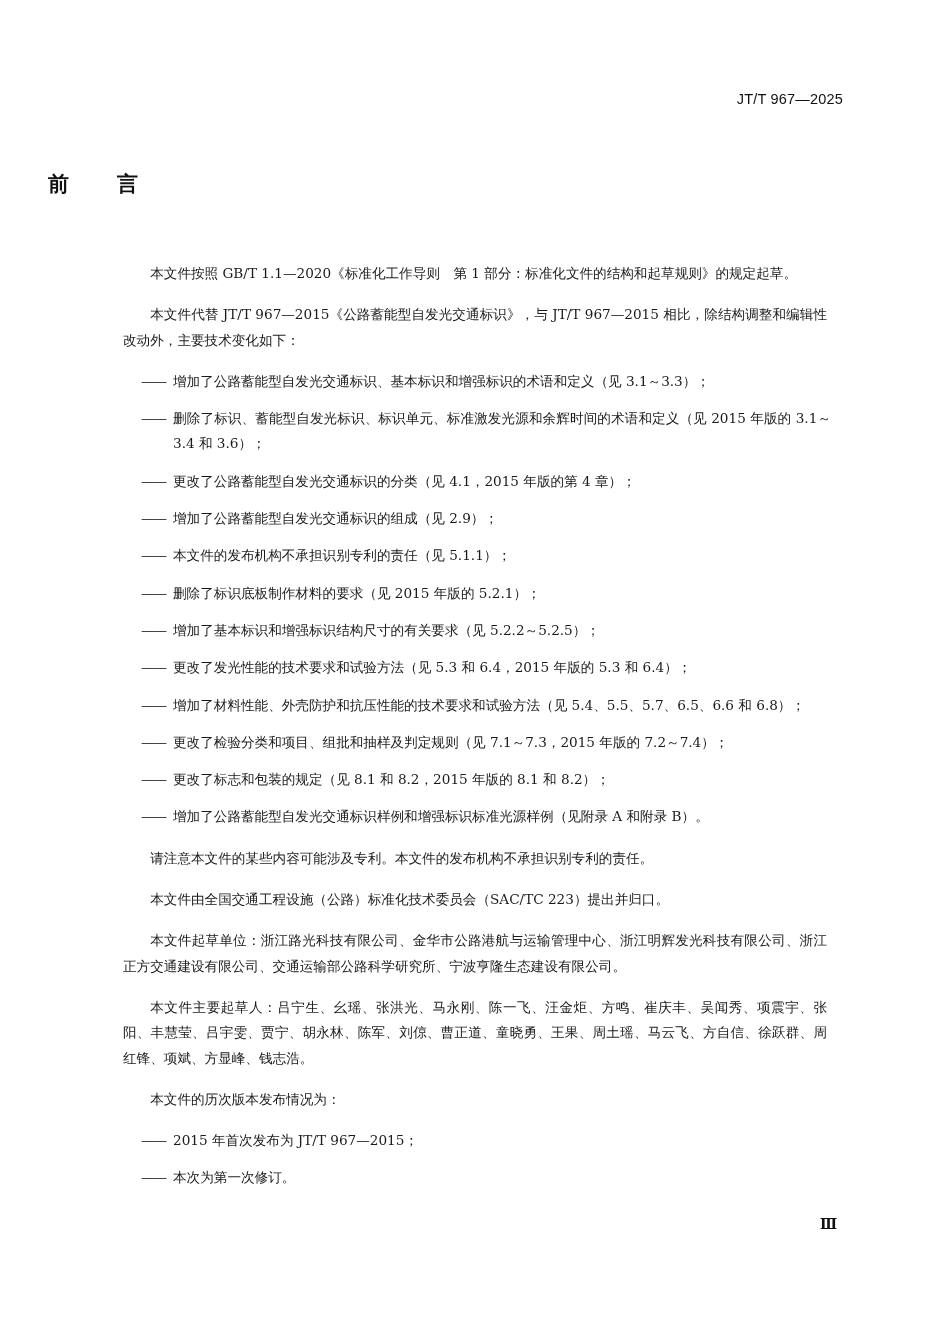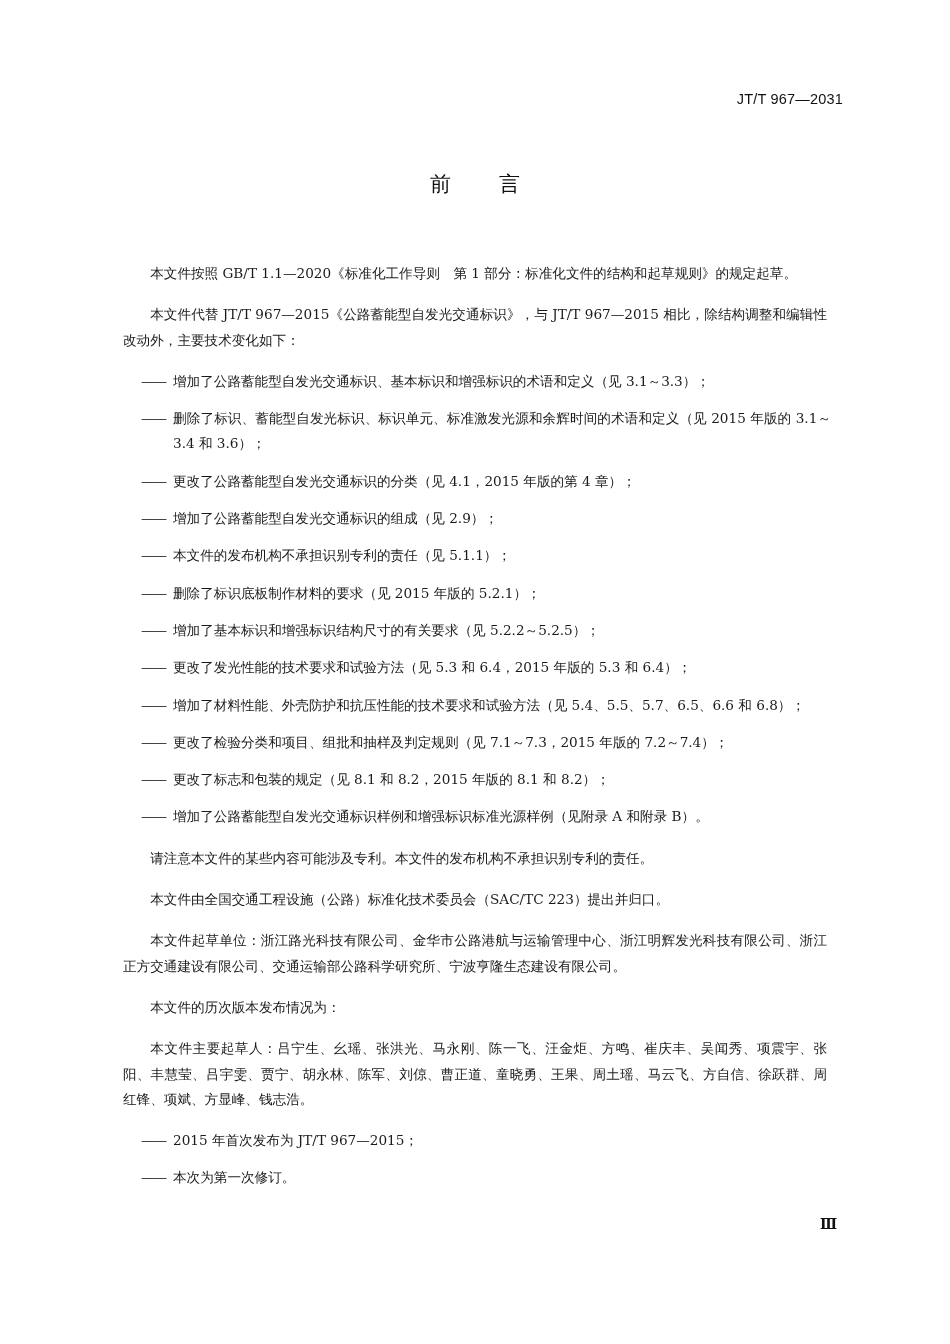--- a/index.html
+++ b/index.html
@@ -28,24 +28,23 @@
       font-family: "Liberation Sans", "DejaVu Sans", sans-serif;
       font-size: 14.5px;
       letter-spacing: 0.2px;
       color: #111;
     }
     .title {
       position: absolute;
       top: 170px;
       left: 0;
       width: 950px;
-      text-align: center;
       font-family: "DejaVu Sans", "Liberation Sans", sans-serif;
       font-size: 21px;
-      font-weight: normal;
+      font-weight: bold;
       letter-spacing: 48px;
       text-indent: 48px;
       color: #111;
     }
     .content {
       position: absolute;
       left: 107px;
       top: 245px;
       width: 736px;
       font-size: 13.6px;
@@ -76,21 +75,21 @@
       font-size: 14px;
       font-weight: bold;
       color: #111;
     }
   </style>
 </head>
 <body>
 
 <div class="page">
 
-  <div class="doc-code">JT/T 967—2031</div>
+  <div class="doc-code">JT/T 967—2025</div>
 
   <div class="title">前言</div>
 
   <div class="content">
     <p class="para">本文件按照 GB/T 1.1—2020《标准化工作导则　第 1 部分：标准化文件的结构和起草规则》的规定起草。</p>
     <p class="para">本文件代替 JT/T 967—2015《公路蓄能型自发光交通标识》，与 JT/T 967—2015 相比，除结构调整和编辑性改动外，主要技术变化如下：</p>
 
     <div>
       <p class="dash-wrap"><span class="mark">——</span><span>增加了公路蓄能型自发光交通标识、基本标识和增强标识的术语和定义（见 3.1～3.3）；</span></p>
       <p class="dash-wrap"><span class="mark">——</span><span>删除了标识、蓄能型自发光标识、标识单元、标准激发光源和余辉时间的术语和定义（见 2015 年版的 3.1～3.4 和 3.6）；</span></p>
@@ -102,22 +101,22 @@
       <p class="dash-wrap"><span class="mark">——</span><span>更改了发光性能的技术要求和试验方法（见 5.3 和 6.4，2015 年版的 5.3 和 6.4）；</span></p>
       <p class="dash-wrap"><span class="mark">——</span><span>增加了材料性能、外壳防护和抗压性能的技术要求和试验方法（见 5.4、5.5、5.7、6.5、6.6 和 6.8）；</span></p>
       <p class="dash-wrap"><span class="mark">——</span><span>更改了检验分类和项目、组批和抽样及判定规则（见 7.1～7.3，2015 年版的 7.2～7.4）；</span></p>
       <p class="dash-wrap"><span class="mark">——</span><span>更改了标志和包装的规定（见 8.1 和 8.2，2015 年版的 8.1 和 8.2）；</span></p>
       <p class="dash-wrap"><span class="mark">——</span><span>增加了公路蓄能型自发光交通标识样例和增强标识标准光源样例（见附录 A 和附录 B）。</span></p>
     </div>
 
     <p class="para">请注意本文件的某些内容可能涉及专利。本文件的发布机构不承担识别专利的责任。</p>
     <p class="para">本文件由全国交通工程设施（公路）标准化技术委员会（SAC/TC 223）提出并归口。</p>
     <p class="para">本文件起草单位：浙江路光科技有限公司、金华市公路港航与运输管理中心、浙江明辉发光科技有限公司、浙江正方交通建设有限公司、交通运输部公路科学研究所、宁波亨隆生态建设有限公司。</p>
+    <p class="para">本文件主要起草人：吕宁生、幺瑶、张洪光、马永刚、陈一飞、汪金炬、方鸣、崔庆丰、吴闻秀、项震宇、张阳、丰慧莹、吕宇雯、贾宁、胡永林、陈军、刘倞、曹正道、童晓勇、王果、周土瑶、马云飞、方自信、徐跃群、周红锋、项斌、方显峰、钱志浩。</p>
     <p class="para">本文件的历次版本发布情况为：</p>
-    <p class="para">本文件主要起草人：吕宁生、幺瑶、张洪光、马永刚、陈一飞、汪金炬、方鸣、崔庆丰、吴闻秀、项震宇、张阳、丰慧莹、吕宇雯、贾宁、胡永林、陈军、刘倞、曹正道、童晓勇、王果、周土瑶、马云飞、方自信、徐跃群、周红锋、项斌、方显峰、钱志浩。</p>
 
     <div>
       <p class="dash-wrap"><span class="mark">——</span><span>2015 年首次发布为 JT/T 967—2015；</span></p>
       <p class="dash-wrap"><span class="mark">——</span><span>本次为第一次修订。</span></p>
     </div>
   </div>
 
   <div class="page-number">Ⅲ</div>
 </div>
 

